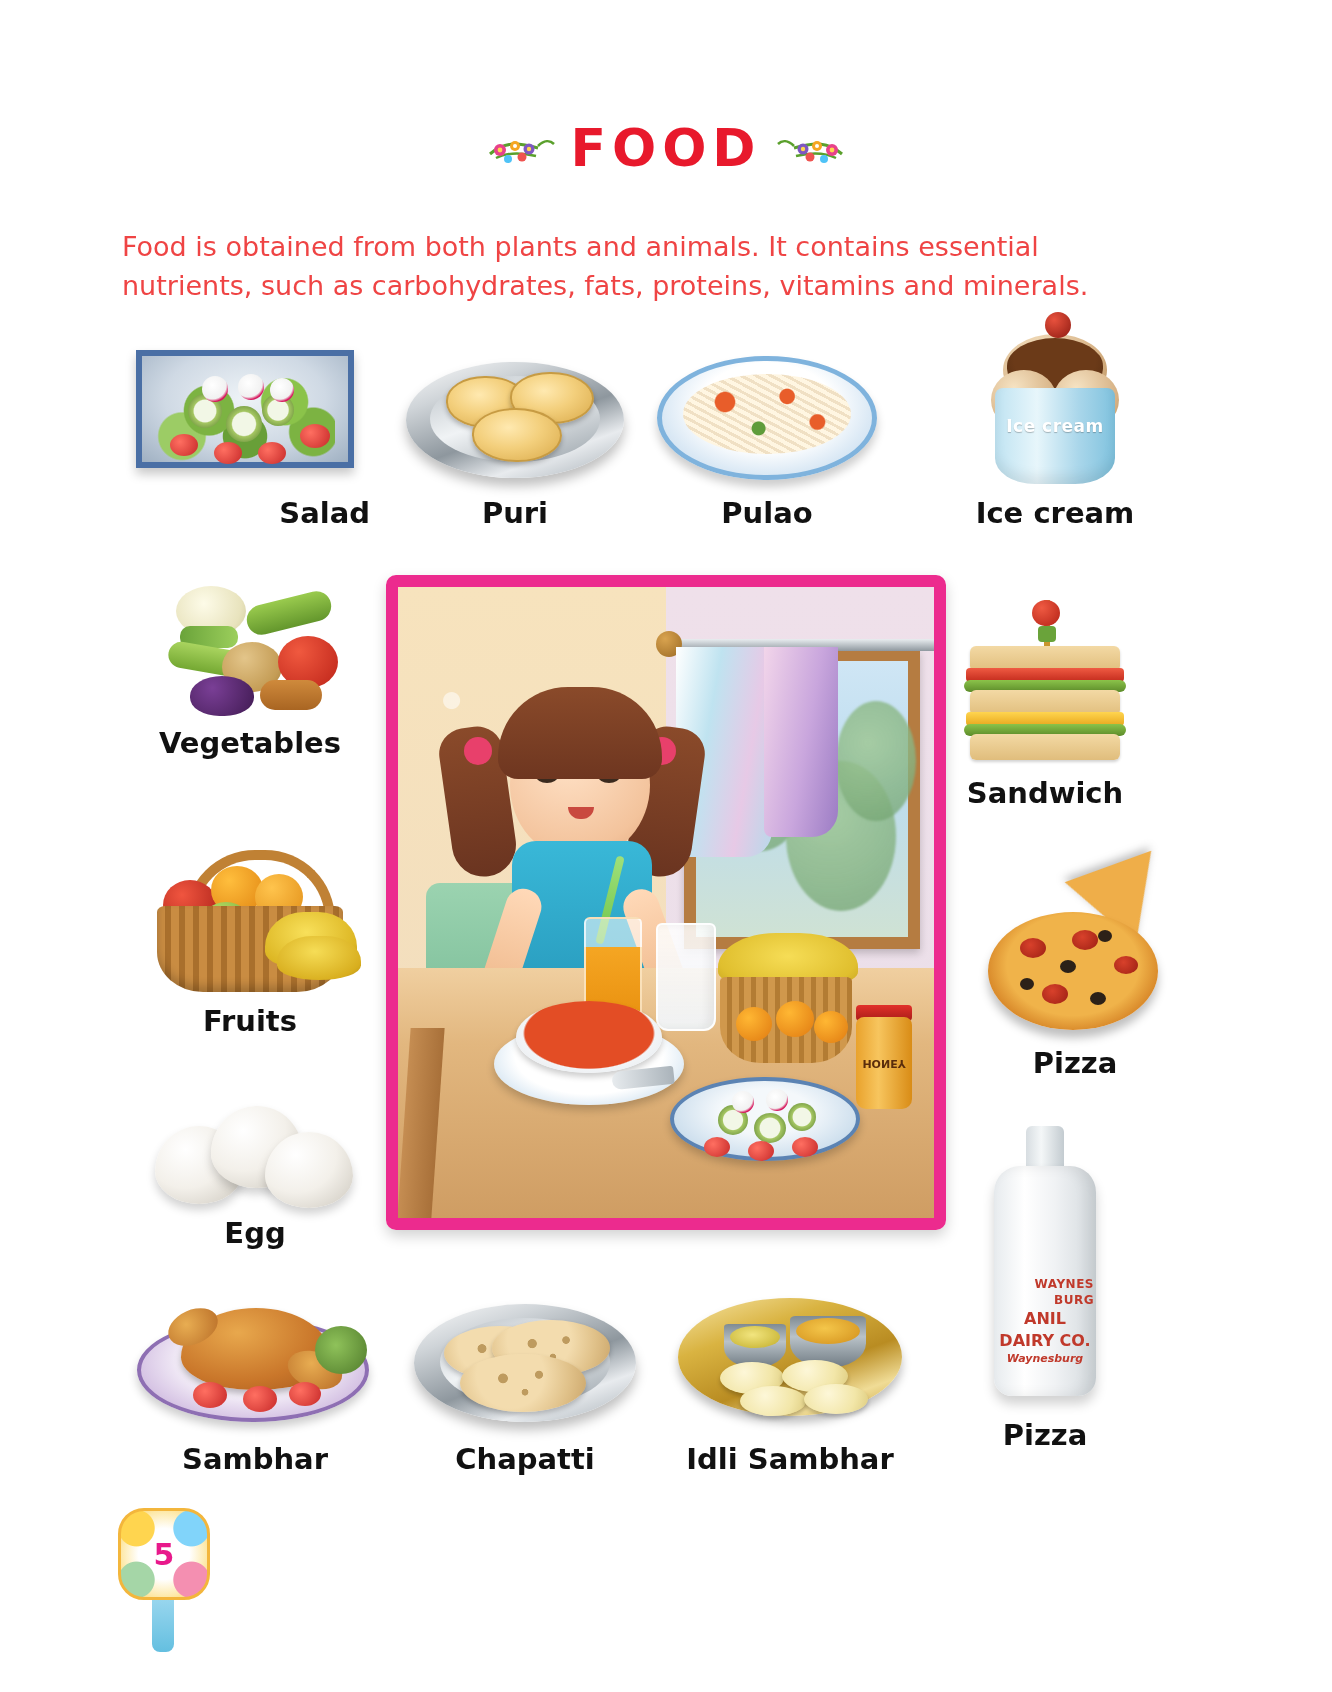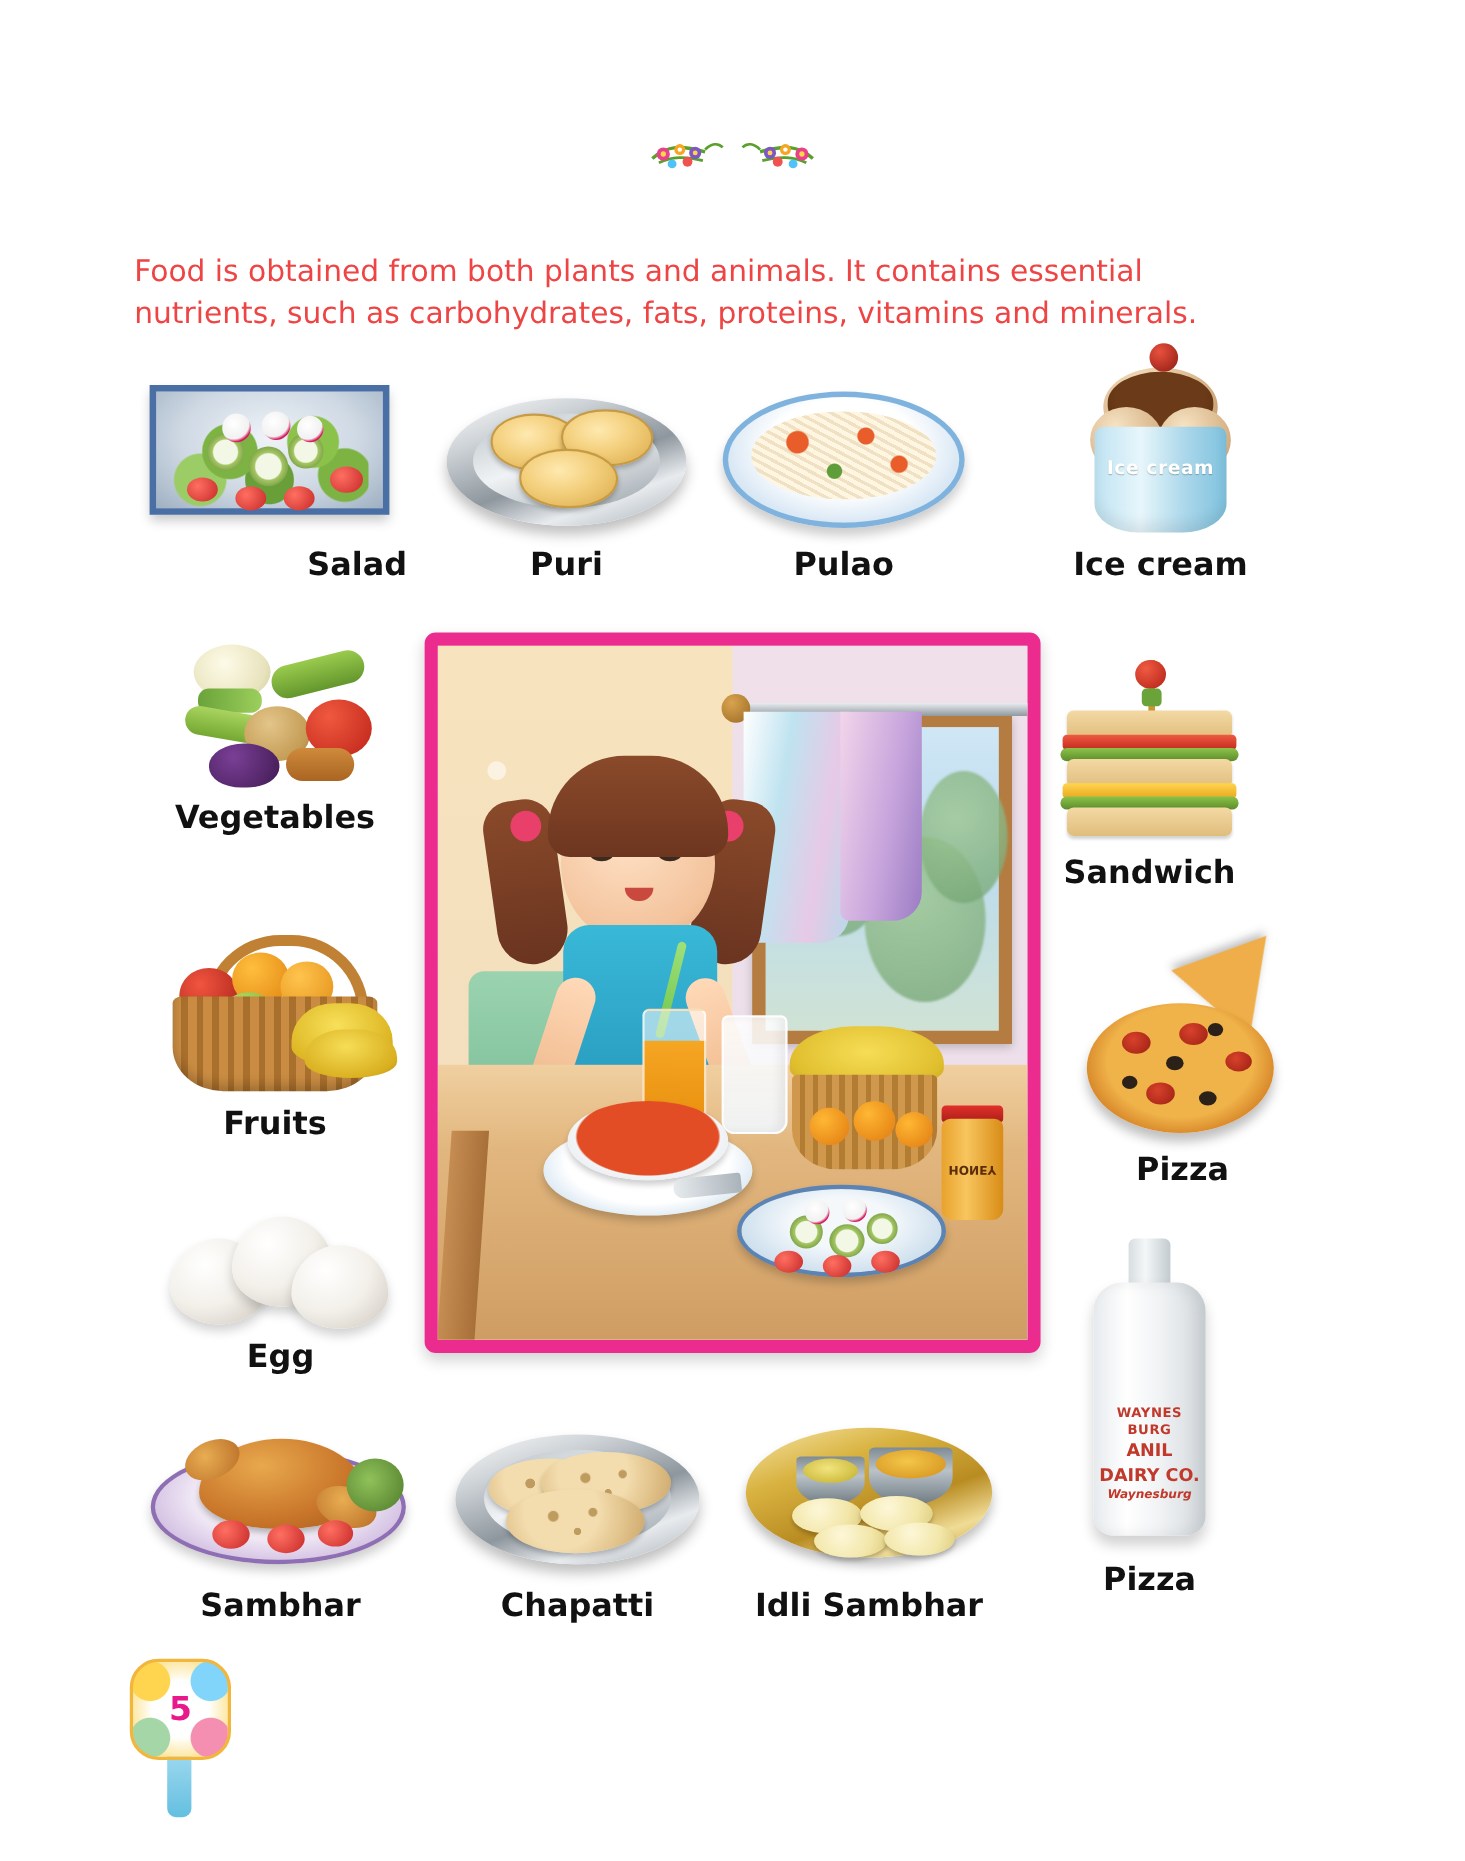--- a/index.html
+++ b/index.html
@@ -272,21 +272,21 @@
     position:absolute; left: 26px; top: 40px; width: 102px; height: 230px;
     background: linear-gradient(90deg,#e7ebee 0%, #ffffff 30%, #f0f2f4 60%, #d3d9dd 100%);
     border-radius: 26px 26px 18px 18px;
     box-shadow: inset -8px 0 14px rgba(0,0,0,.08), 0 8px 12px rgba(0,0,0,.18);
   }
   .bottle-label {
     position:absolute; left: 28px; top: 150px; width: 98px; text-align:center;
     color:#c0392b; font-weight:bold; font-size:13px; line-height:1.35;
     font-family:"DejaVu Sans", sans-serif;
   }
-  .bottle-label .l1 { font-size: 12px; letter-spacing:.5px; }
+  .bottle-label .l1 { font-size: 12px; letter-spacing:.5px;text-align:right; }
   .bottle-label .l2 { font-size: 16px; }
   .bottle-label .l3 { font-size: 11px; font-style: italic; }
 
   
   .center-pic {
     position: absolute;
     left: 386px;
     top: 575px;
     width: 560px;
     height: 655px;
@@ -499,20 +499,21 @@
         <circle cx="14" cy="22" r="2.4" fill="#ffd54f"></circle>
       <circle cx="29" cy="18" r="5" fill="#f5a623"></circle>
         <circle cx="29" cy="18" r="2" fill="#fff"></circle>
       <circle cx="43" cy="21" r="5.5" fill="#7e57c2"></circle>
         <circle cx="43" cy="21" r="2.2" fill="#ffd54f"></circle>
       <circle cx="22" cy="31" r="4" fill="#4fc3f7"></circle>
       <circle cx="36" cy="29" r="4.5" fill="#ef5350"></circle>
       <path d="M52 18 C58 12, 64 12, 68 16" stroke="#5aa02c" stroke-width="2.5" fill="none"></path>
     </svg>
   </span>
+  <span class="title-text">FOOD</span>
   <span class="floral">
     <svg width="70" height="40" viewBox="0 0 70 40">
       <path d="M66 26 C52 14, 40 14, 18 20" stroke="#5aa02c" stroke-width="3" fill="none"></path>
       <path d="M60 30 C48 24, 36 24, 20 28" stroke="#5aa02c" stroke-width="2.5" fill="none"></path>
       <circle cx="56" cy="22" r="6" fill="#e8418a"></circle>
         <circle cx="56" cy="22" r="2.4" fill="#ffd54f"></circle>
       <circle cx="41" cy="18" r="5" fill="#f5a623"></circle>
         <circle cx="41" cy="18" r="2" fill="#fff"></circle>
       <circle cx="27" cy="21" r="5.5" fill="#7e57c2"></circle>
         <circle cx="27" cy="21" r="2.2" fill="#ffd54f"></circle>

